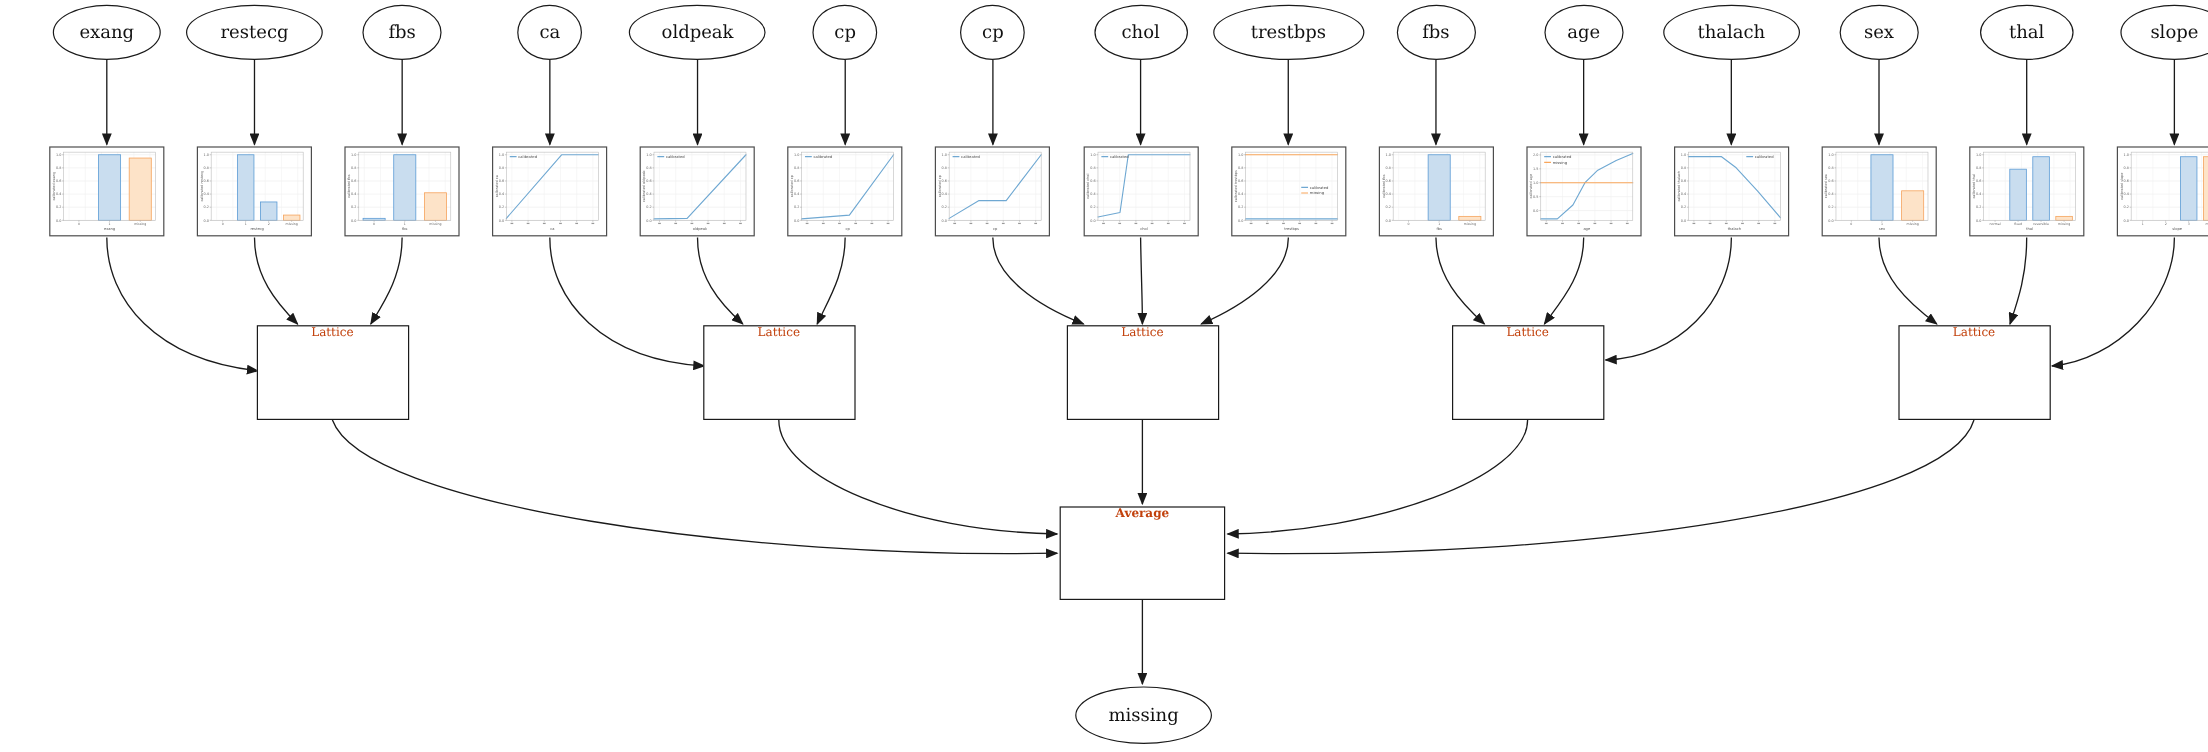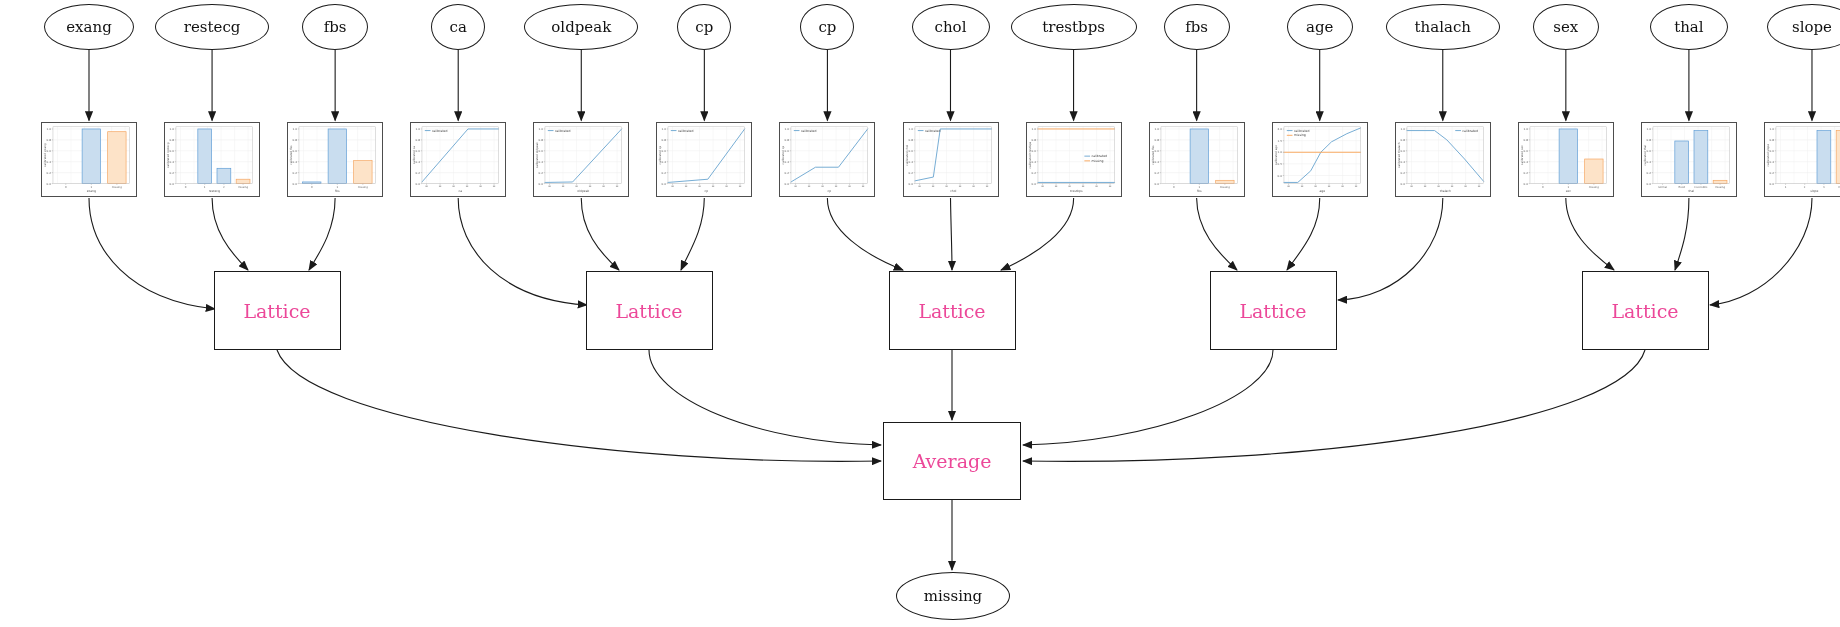--- a/index.html
+++ b/index.html
@@ -3,21 +3,21 @@
 <meta charset="utf-8">
 <style>
   html,body{margin:0;padding:0;background:#ffffff;}
   #stage{position:relative;width:1840px;height:627px;background:#fff;overflow:hidden;
          font-family:"DejaVu Serif", serif;margin-left:25px;}
   #edges{position:absolute;left:0;top:0;width:1840px;height:627px;pointer-events:none;}
   .node-ellipse{position:absolute;background:#fff;border:1.4px solid #1a1a1a;border-radius:50%;
          display:flex;align-items:center;justify-content:center;font-size:15px;color:#111;
          box-sizing:border-box;white-space:nowrap;}
   .node-box{position:absolute;background:#fff;border:1.4px solid #1a1a1a;
-         display:flex;align-items:center;justify-content:center;font-size:19px;color:#ec4899;
+         display:flex;justify-content:center;font-size:10px;color:#c2410c;
          box-sizing:border-box;}
   .mini-chart{position:absolute;background:#fff;border:1.7px solid #4d4d4d;box-sizing:border-box;}
   .mini-chart svg{display:block;}
 </style>
 </head>
 <body>
 
 <div id="stage">
   <svg id="edges" width="1840" height="627" viewBox="0 0 1840 627" xmlns="http://www.w3.org/2000/svg">
     <defs>
@@ -793,19 +793,19 @@
         <span>Lattice</span>
       </div>
       <div class="node-box" style="left: 1184.5px; top: 271px; width: 127px; height: 79px;">
         <span>Lattice</span>
       </div>
       <div class="node-box" style="left: 1556.5px; top: 271px; width: 127px; height: 79px;">
         <span>Lattice</span>
       </div>
     </div>
 
-  <div class="node-box" id="avg-box" style="left:858px;top:422px;width:138px;height:78px;">
+  <div class="node-box" id="avg-box" style="left:858px;top:422px;width:138px;height:78px;font-weight:bold;">
     <span>Average</span>
   </div>
   <div class="node-ellipse" id="out-ellipse" style="left:871px;top:572px;width:114px;height:48px;">
     <span>missing</span>
   </div>
 </div>
 
 </body></html>

